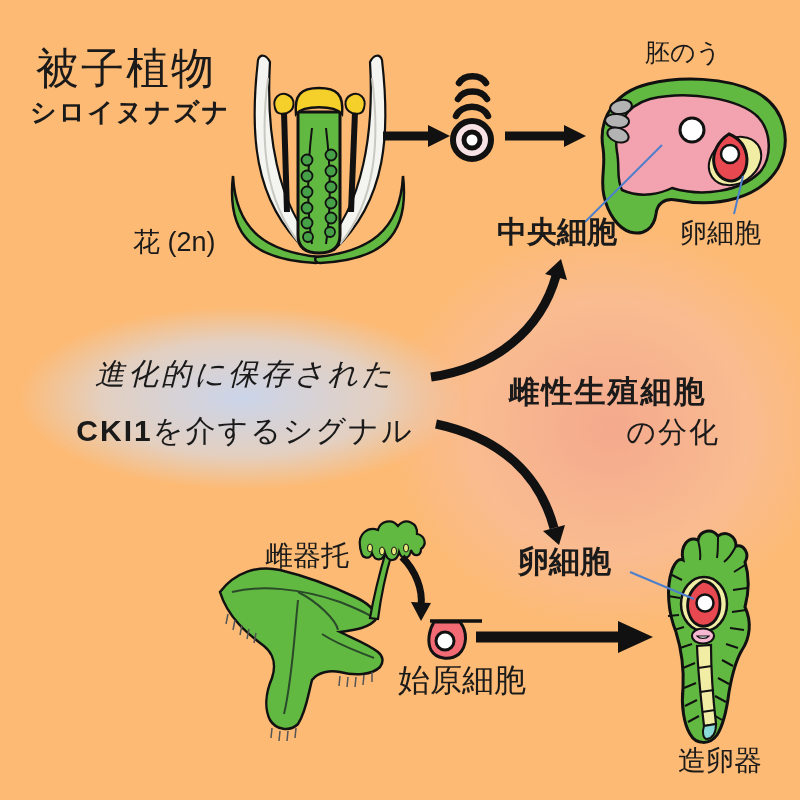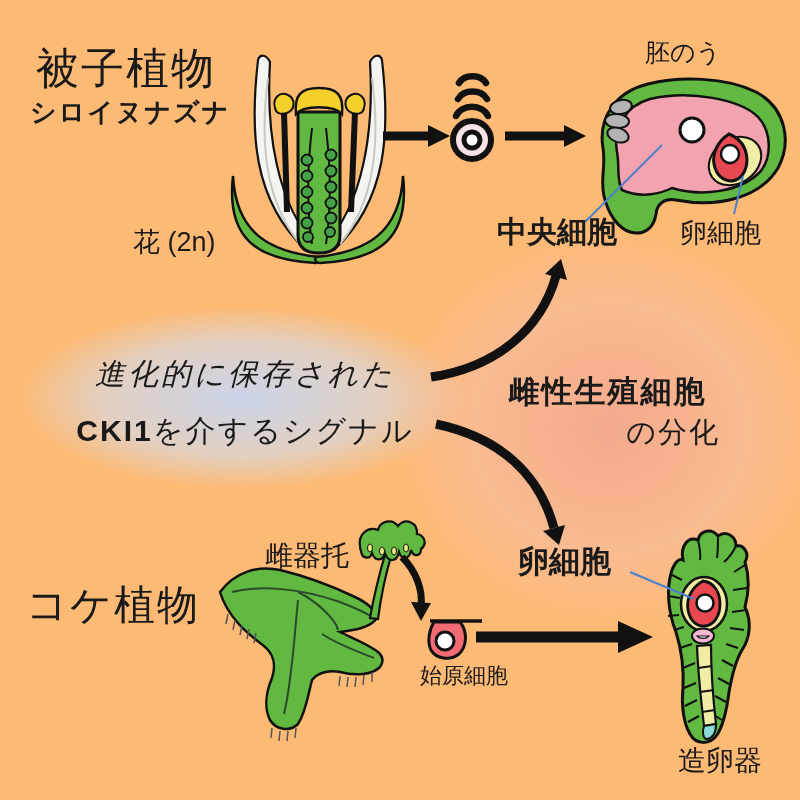--- a/index.html
+++ b/index.html
@@ -228,18 +228,17 @@
   <div class="lbl" style="left:680px;top:219px;font-size:27px;">卵細胞</div>
 
   <div class="lbl ctr" style="left:55px;top:358px;width:380px;font-size:30px;letter-spacing:3px;font-style:italic;">進化的に保存された</div>
   <div class="lbl ctr" style="left:40px;top:403px;width:410px;font-size:30px;letter-spacing:2px;margin-top:12px;"><span class="b">CKI1</span><span>を介するシグナル</span></div>
 
   <div class="lbl b ctr" style="left:495px;top:376px;width:225px;font-size:31px;letter-spacing:2px;">雌性生殖細胞</div>
   <div class="lbl ctr" style="left:495px;top:417px;width:225px;font-size:29px;letter-spacing:2px;text-align:right;">の分化</div>
 
   <div class="lbl b" style="left:518px;top:546px;font-size:31px;">卵細胞</div>
 
-  <div class="lbl t-xl" style="left:26px;top:584px;font-size:41px;">コケ植物</div>
   <div class="lbl" style="left:265px;top:519px;font-size:28px;margin-top:22px;">雌器托</div>
-  <div class="lbl" style="left:420px;top:664px;font-size:22px;">始原細胞</div>
+  <div class="lbl" style="left:398px;top:664px;font-size:32px;">始原細胞</div>
   <div class="lbl" style="left:678px;top:746px;font-size:28px;">造卵器</div>
 
 </div>
 
 </body></html>

